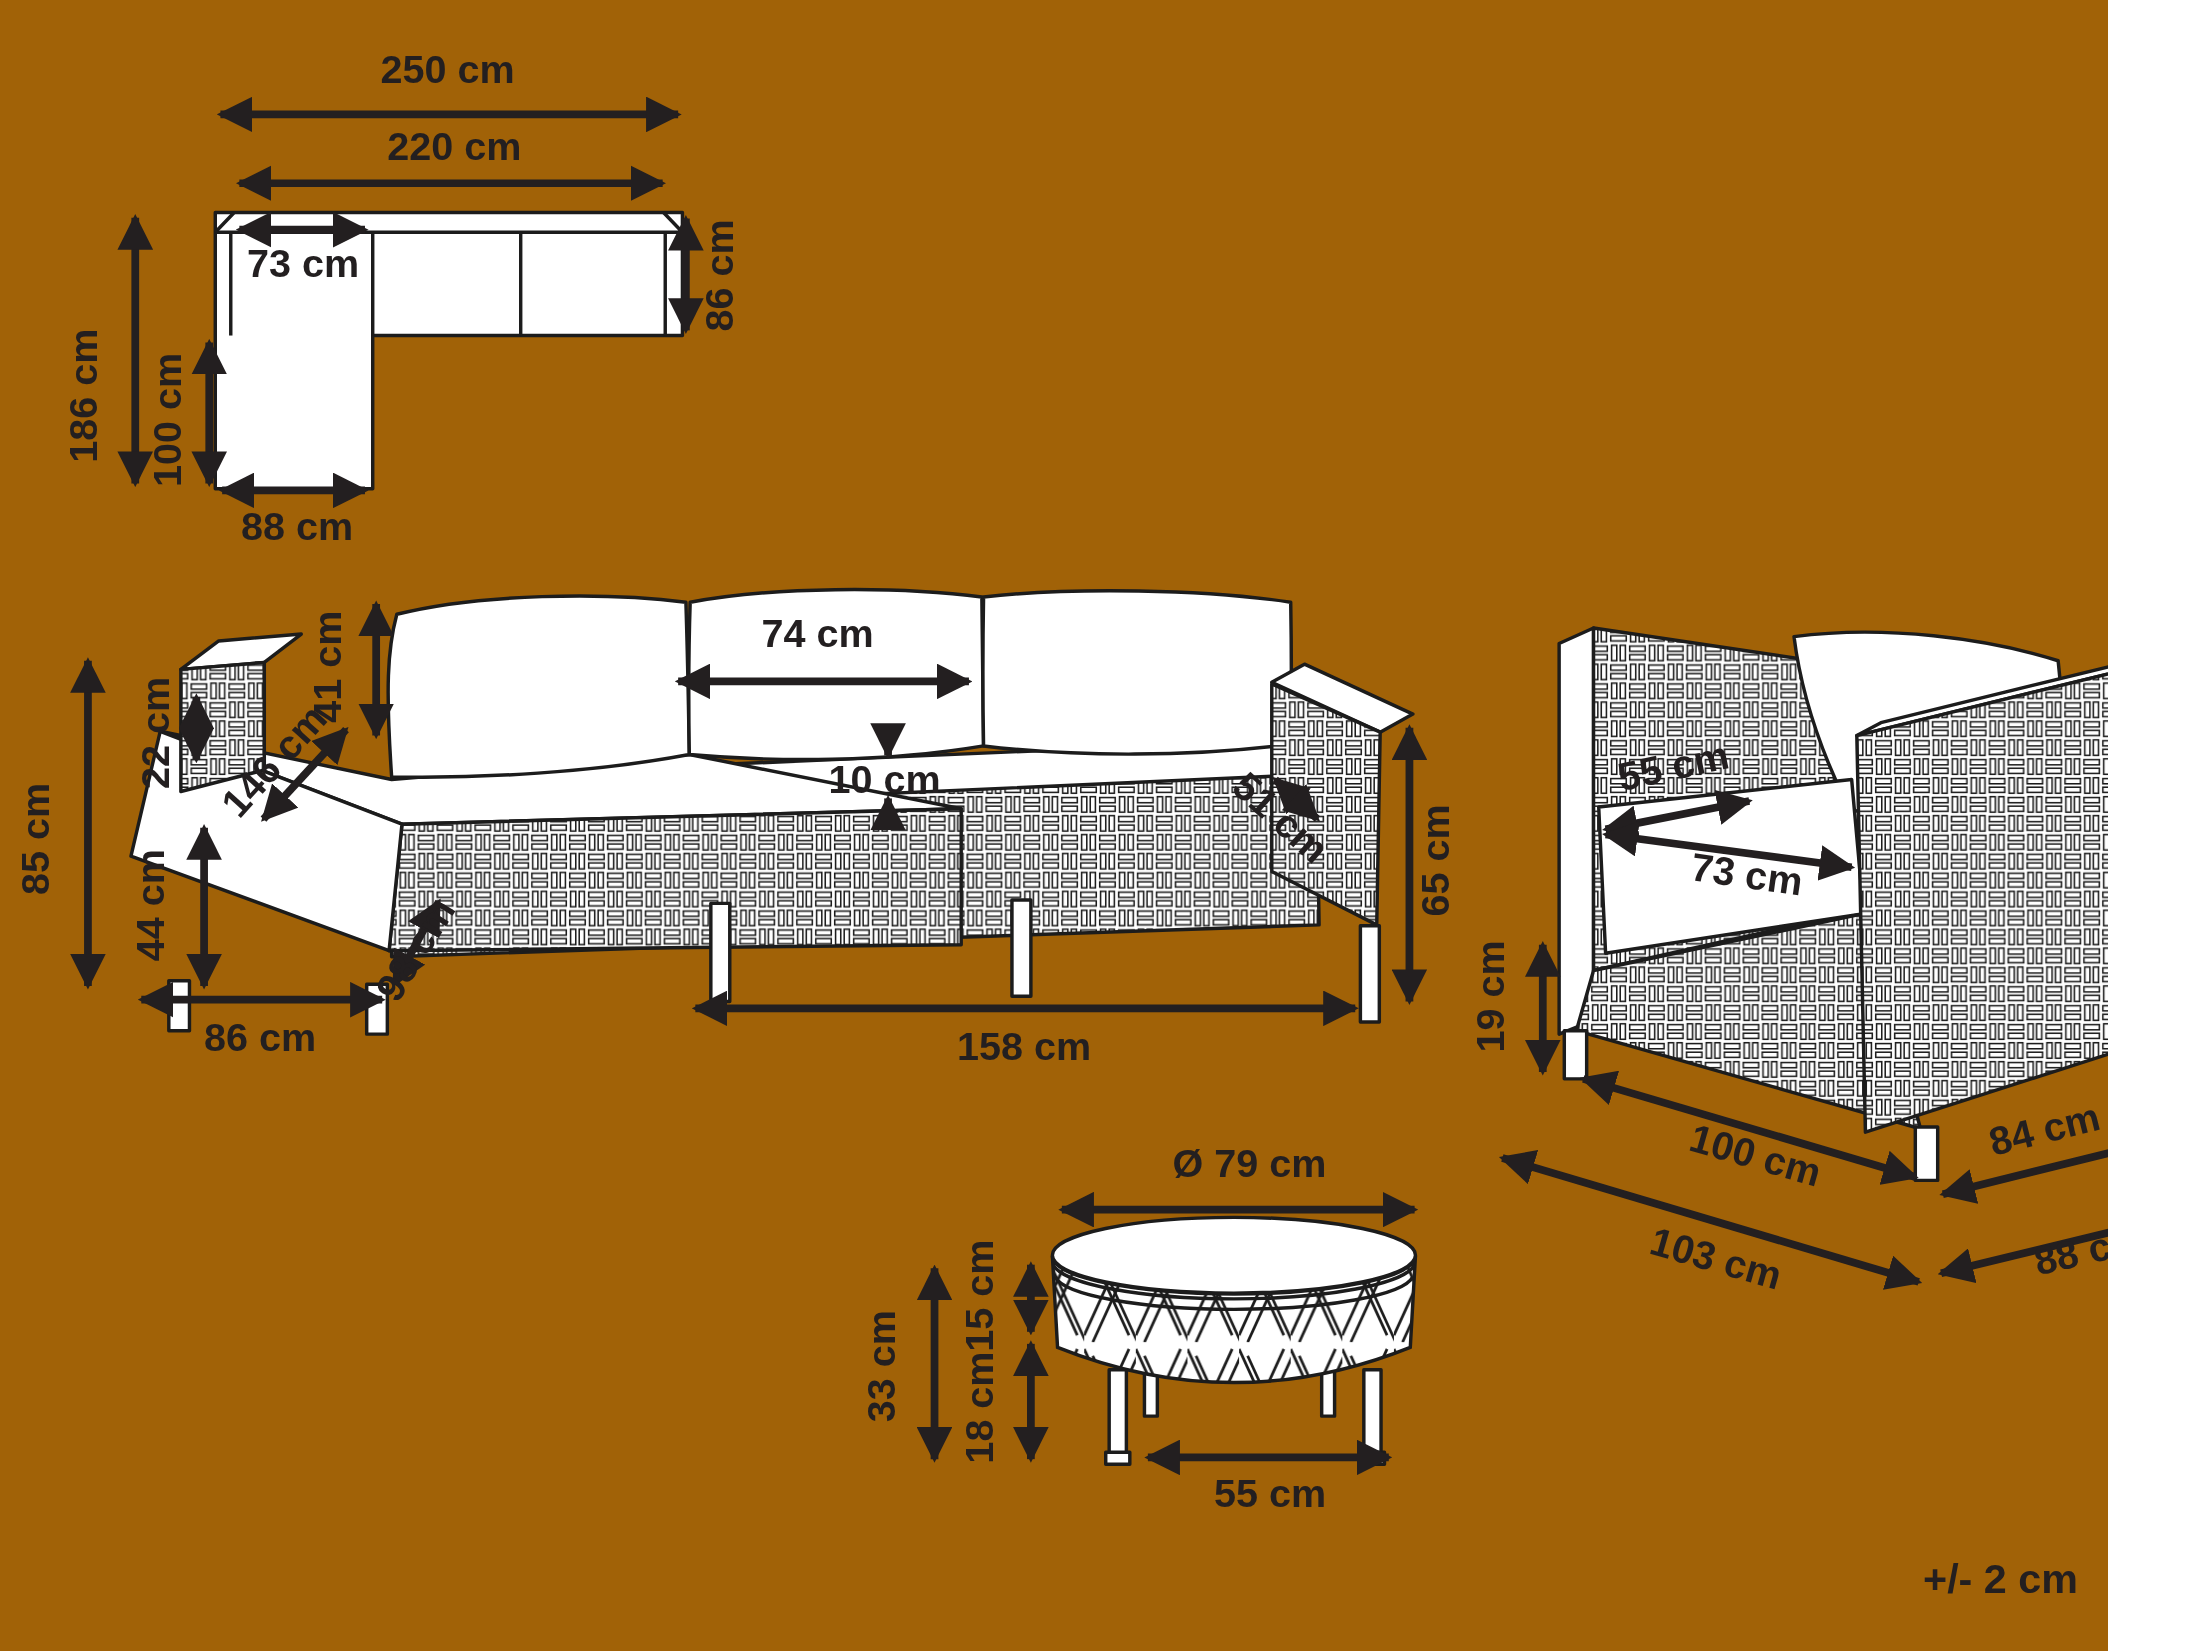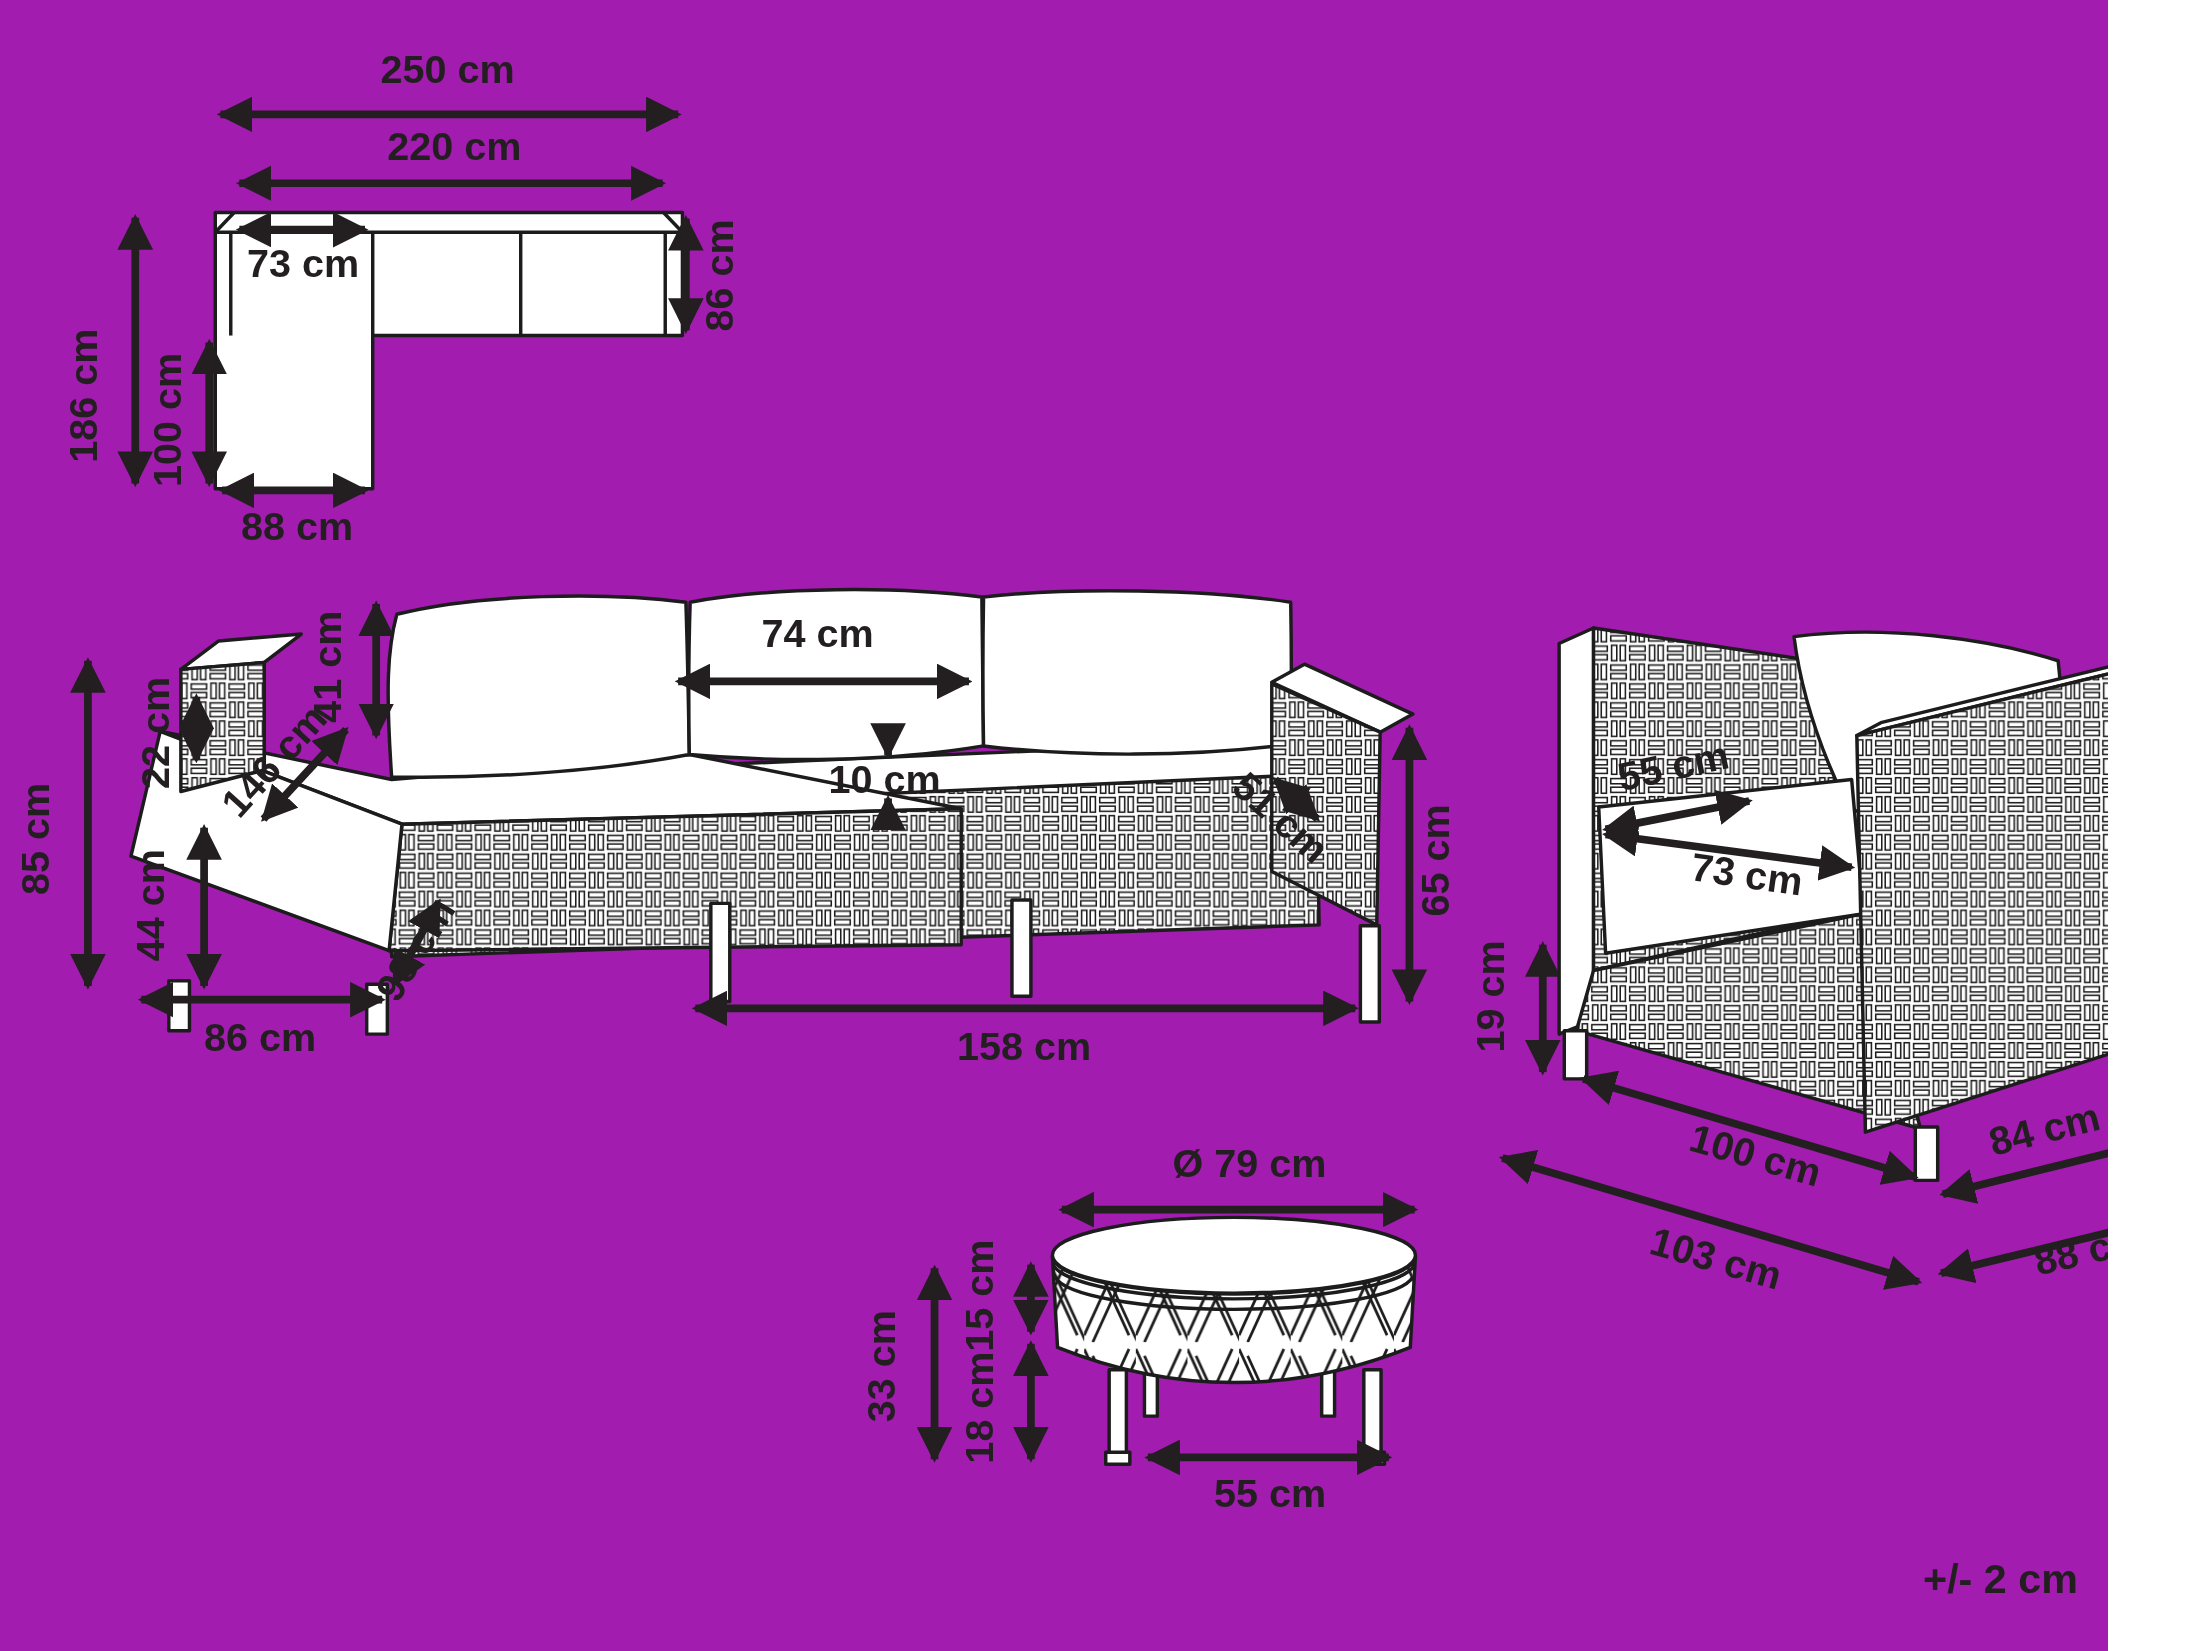--- a/index.html
+++ b/index.html
@@ -1,16 +1,16 @@
 <!DOCTYPE html>
 <html style="font-size:13.8px"><head>
 <meta charset="utf-8">
 <style>
   html,body{margin:0;padding:0;background:#ffffff;}
-  .page{position:relative;width:2108px;height:1651px;background:#a21caf;overflow:hidden;}
+  .page{position:relative;width:2108px;height:1651px;background:#a16207;overflow:hidden;}
   svg text{font-family:"Liberation Sans","DejaVu Sans",sans-serif;font-weight:700;font-size:46px;fill:#231f20;}
   svg .note{font-size:48px;}
   .art{stroke:#1c1c1c;stroke-width:4;fill:#ffffff;stroke-linejoin:round;}
   .artline{stroke:#1c1c1c;stroke-width:4;fill:none;}
   .wv{stroke:#1c1c1c;stroke-width:4;fill:url(#weave);stroke-linejoin:round;}
   .lat{stroke:#1c1c1c;stroke-width:4;fill:url(#lattice);}
   .dim{stroke:#231f20;stroke-width:9;fill:none;}
 </style>
 </head>
 <body>

